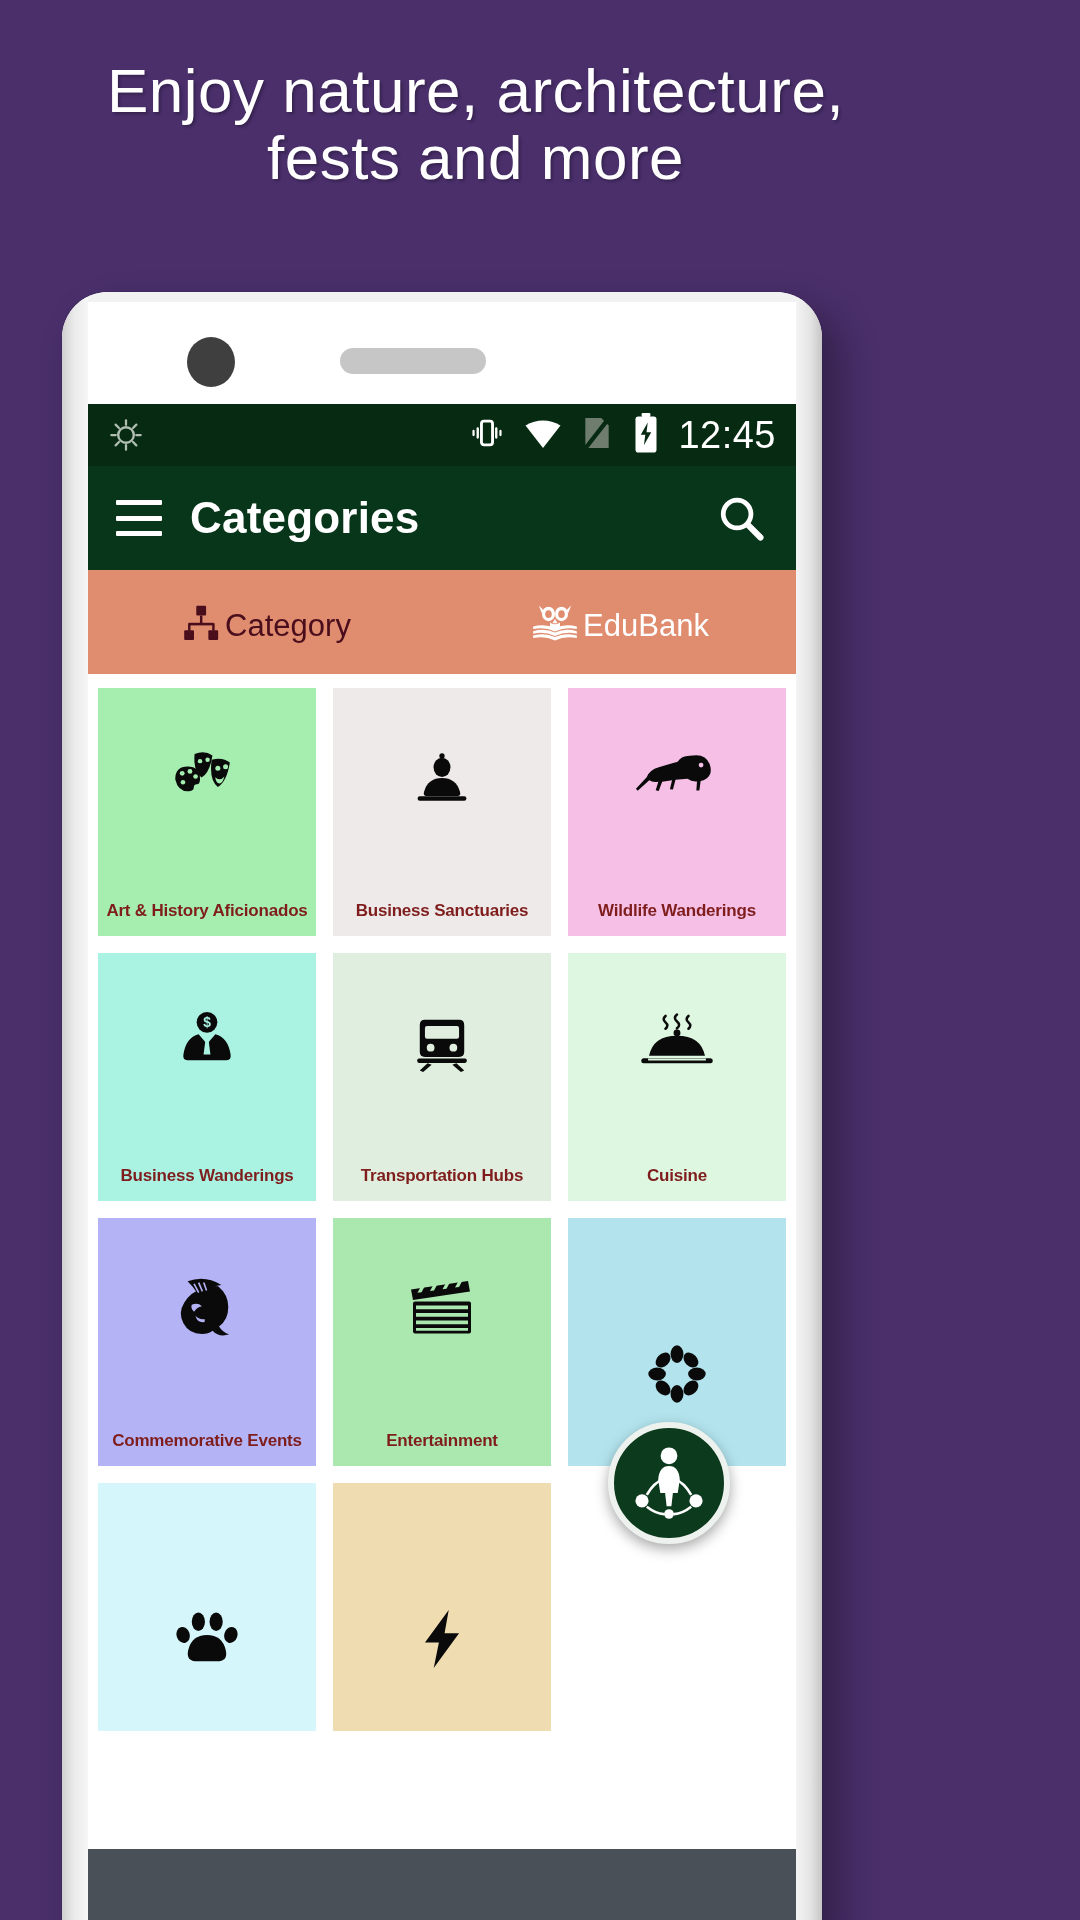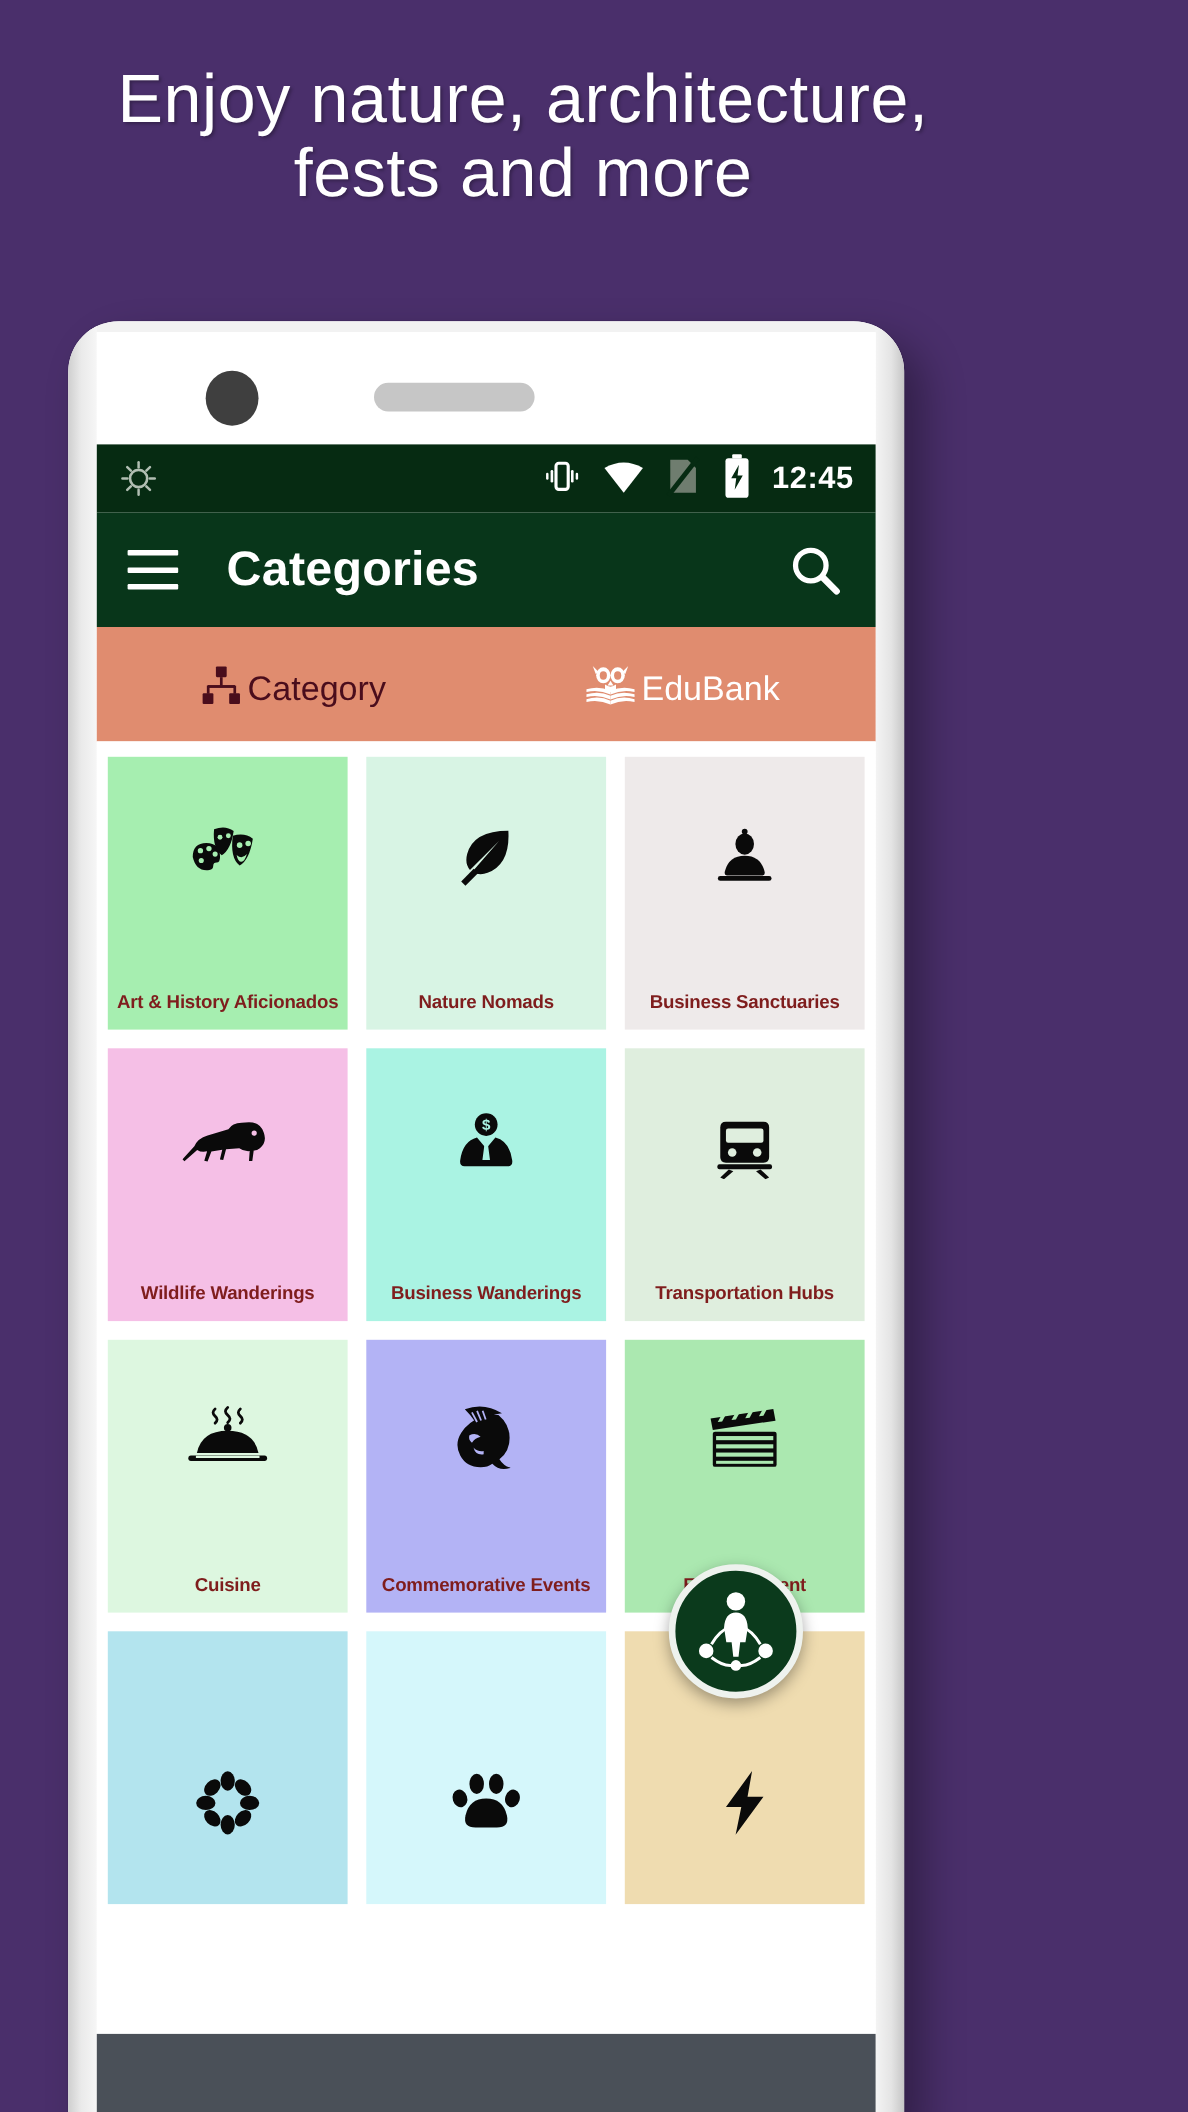--- a/index.html
+++ b/index.html
@@ -58,33 +58,33 @@
   
   .statusbar {
     position:absolute; left:26px; top:112px; width:708px; height:62px;
     background:#062b12;
     display:flex; align-items:center;
     padding:0 20px;
   }
   .sb-left { flex:0 0 auto; display:flex; align-items:center; }
   .sb-spacer { flex:1 1 auto; }
   .sb-right { flex:0 0 auto; display:flex; align-items:center; gap:17px; }
-  .sb-time { color:#fff; font-size:28px; font-weight:700; letter-spacing:0.5px; }
+  .sb-time { color:#fff; font-size:38px; font-weight:400; letter-spacing:0.5px; }
   .sun-icon { width:36px; height:36px; opacity:.85; }
 
   
   .appbar {
     position:absolute; left:26px; top:174px; width:708px; height:104px;
     background:#08361a;
     display:flex; align-items:center; padding:0 28px;
   }
   .ham { width:46px; height:36px; display:flex; flex-direction:column; justify-content:space-between; cursor:pointer; }
   .ham span { display:block; height:5px; background:#fff; border-radius:1px; }
   .appbar-title {
-    color:#ffffff; font-size:44px; font-weight:700; margin-left:44px;
+    color:#ffffff; font-size:44px; font-weight:700; margin-left:28px;
     letter-spacing:0.2px;
   }
   .appbar-spacer { flex:1 1 auto; }
   .search-btn { width:54px; height:54px; display:flex; align-items:center; justify-content:center; cursor:pointer; }
 
   
   .tabs {
     position:absolute; left:26px; top:278px; width:708px; height:104px;
     background:#e08c6f; display:flex;
   }
@@ -275,29 +275,20 @@
           <circle cx="19.3" cy="6.6" r="1.15" fill="#a6eeb0"></circle>
           <path d="M21.4 6.6 q5.6-1.6 9.4 1.4 q-1.6 10-6.2 12.6 q-4.6-3.6-3.2-14z"></path>
           <circle cx="24.6" cy="11" r="1.3" fill="#a6eeb0"></circle>
           <circle cx="28.6" cy="10.2" r="1.3" fill="#a6eeb0"></circle>
           <path d="M23.2 15.6 q2.4 2.4 4.8 -0.4 q-1 3.6 -2.6 3.6 q-1.6 0-2.2-3.2z" fill="#a6eeb0"></path>
         </svg>
       </div>
       <div class="card-label">Art &amp; History Aficionados</div>
     </div>
 
-    <div class="card" style="background:#d8f4e4">
-      <div class="card-ico">
-        <svg width="62" height="62" viewBox="0 0 24 24" fill="#0a0a0a">
-          <path d="M19.8 3.2 Q7.5 3.2 5.3 11.4 q-0.9 3.4 1 5.6 L16.6 6.7 L7.1 17.6 q2.4 1.6 5.4 .4 q8-3.1 7.3-14.8z"></path>
-          <path d="M7.6 16.6 L3.2 21 l1.5 1.5 l4.4-4.4z"></path>
-        </svg>
-      </div>
-      <div class="card-label">Nature Nomads</div>
-    </div>
 
     <div class="card" style="background:#eeeaea">
       <div class="card-ico">
         <svg width="58" height="58" viewBox="0 0 24 24" fill="#0a0a0a">
           <path d="M12 1.8 q1.1 0 1.1 1.1 q0 1.1-1.1 1.1 q-1.1 0-1.1-1.1 q0-1.1 1.1-1.1z"></path>
           <ellipse cx="12" cy="7.6" rx="3.5" ry="4"></ellipse>
           <path d="M12 12 q-5.8 0-7.4 5.6 q-0.5 1.8 .7 1.8 h13.4 q1.2 0 .7-1.8 Q17.8 12 12 12z"></path>
           <path d="M2.8 19.6 h18.4 q.9 0 .9 .9 q0 .9-.9 .9 H2.8 q-.9 0-.9-.9 q0-.9 .9-.9z"></path>
         </svg>
       </div>

